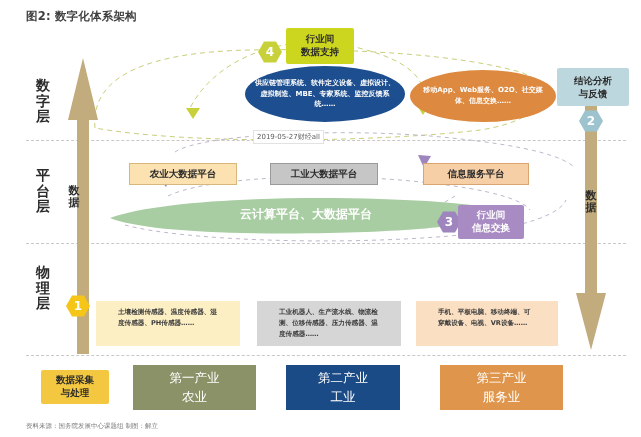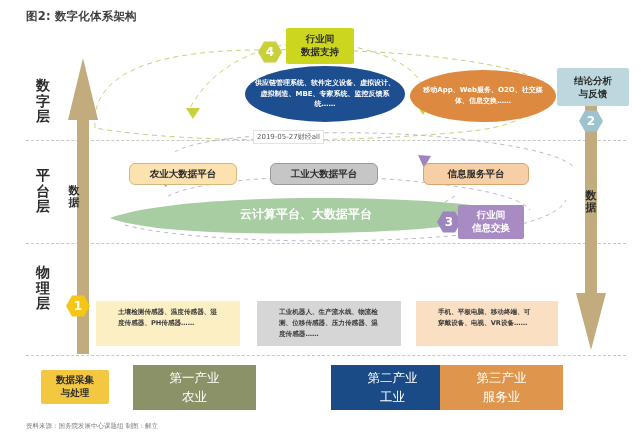--- a/index.html
+++ b/index.html
@@ -73,21 +73,21 @@
     justify-content: center;
     font-size: 12px;
     font-weight: bold;
     color: #ffffff;
     clip-path: polygon(25% 2%, 75% 2%, 100% 50%, 75% 98%, 25% 98%, 0% 50%);
   }
 
   
   .rbox {
     position: absolute;
-    border-radius: 6px;
+    border-radius: 0;
     display: flex;
     align-items: center;
     justify-content: center;
     text-align: center;
     font-weight: bold;
     box-sizing: border-box;
   }
 
   
   .ellipse {
@@ -268,21 +268,21 @@
   <div class="rbox" style="left:41px; top:370px; width:68px; height:34px; background:#f3c73f; color:#2b2b2b; font-size:9.5px; flex-direction:column; line-height:1.35; border-radius:2px;">
     <span>数据采集</span>
     <span>与处理</span>
   </div>
 
   <div class="ind-box" style="left:133px; top:365px; width:123px; height:45px; background:#8b9268;">
     <span>第一产业</span>
     <span>农业</span>
   </div>
 
-  <div class="ind-box" style="left:286px; top:365px; width:123px; height:45px; background:#1b4b86;margin-left:45px;">
+  <div class="ind-box" style="left:286px; top:365px; width:114px; height:45px; background:#1b4b86;">
     <span>第二产业</span>
     <span>工业</span>
   </div>
 
   <div class="ind-box" style="left:440px; top:365px; width:123px; height:45px; background:#df964c;">
     <span>第三产业</span>
     <span>服务业</span>
   </div>
 
   <div class="footer">资料来源：国务院发展中心课题组   制图：解立</div>

